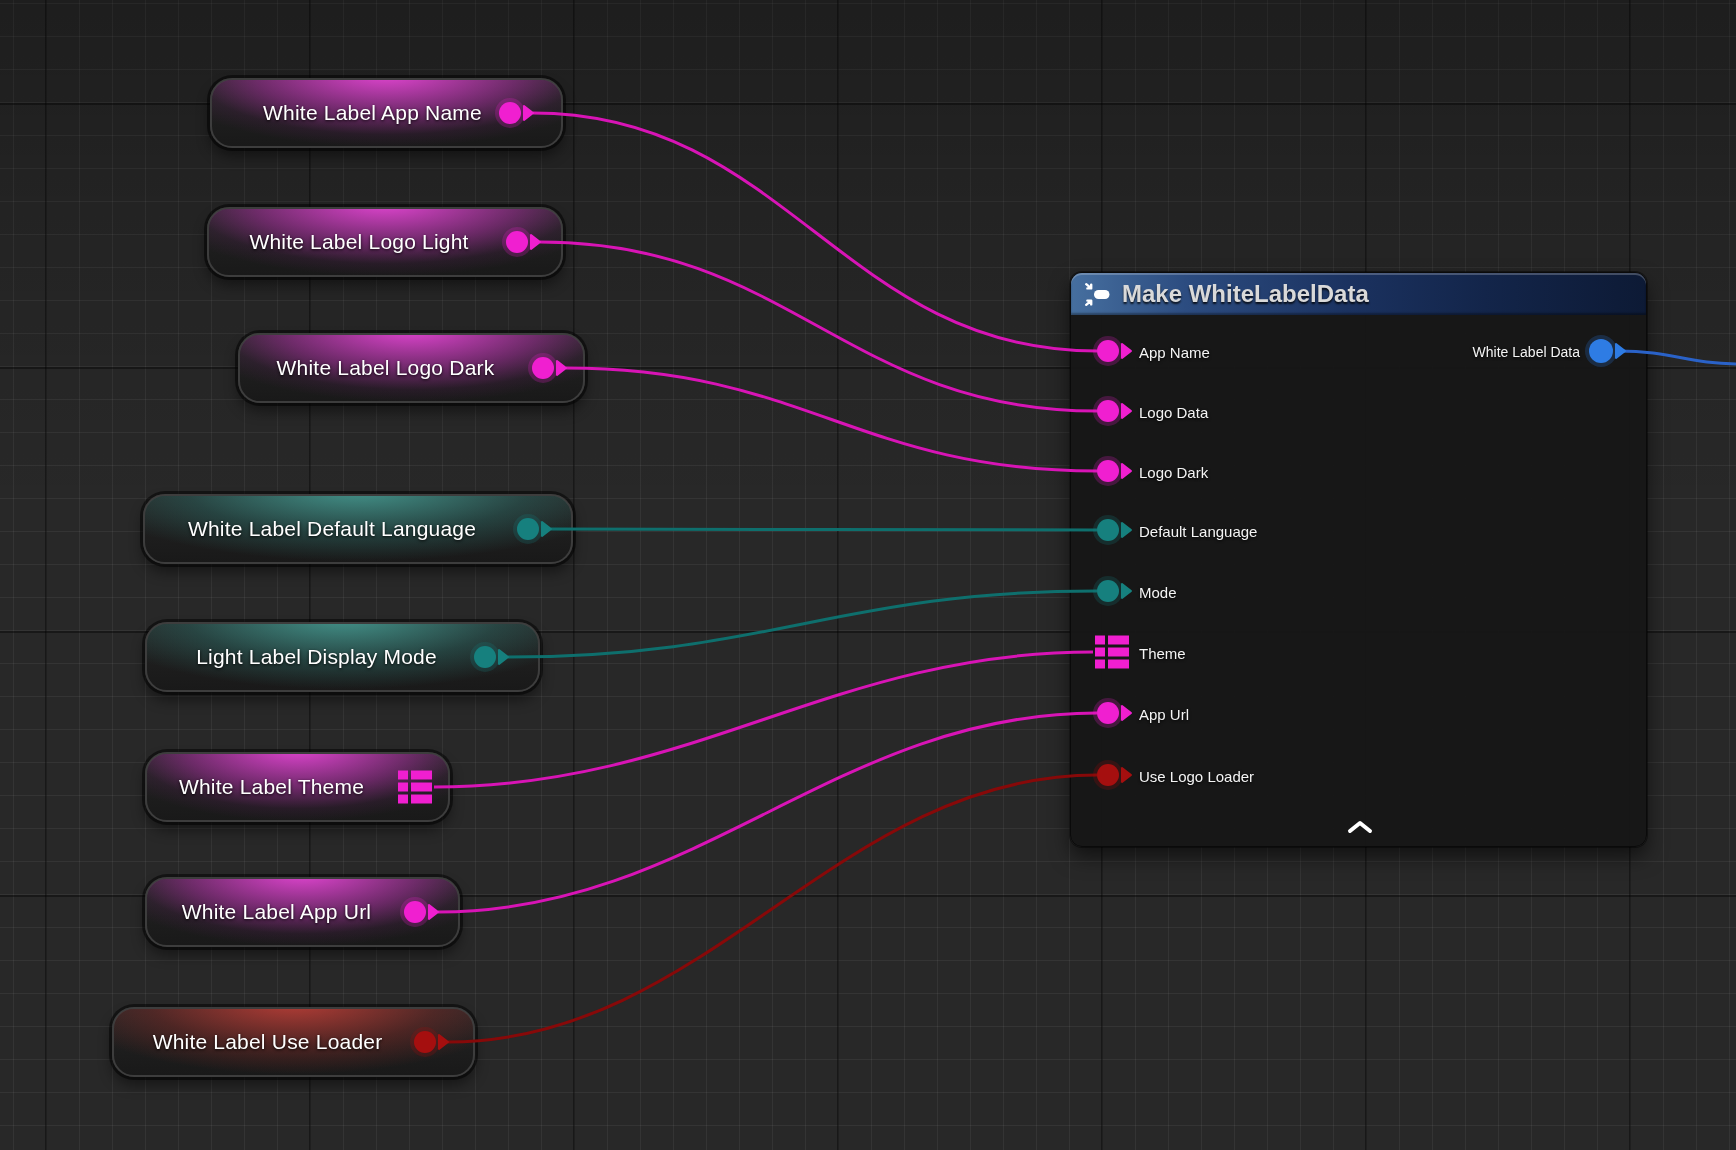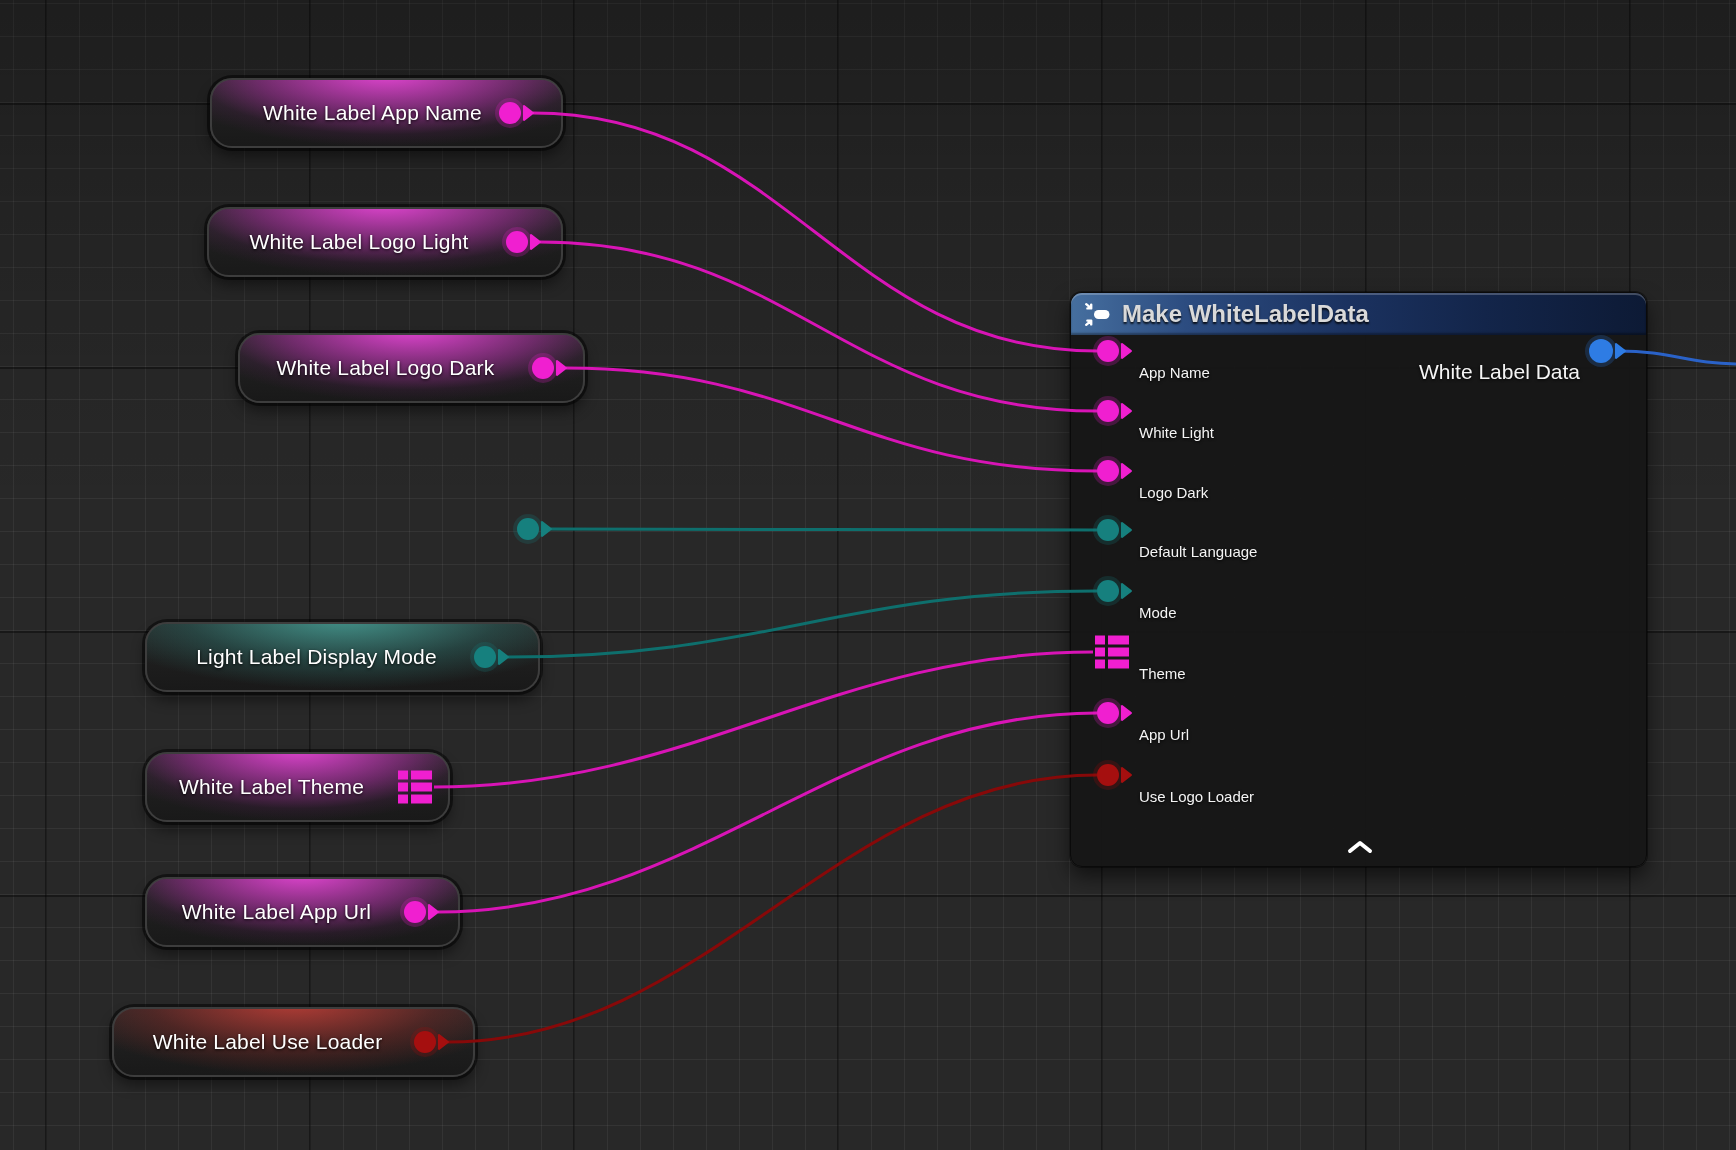--- a/index.html
+++ b/index.html
@@ -40,48 +40,50 @@
     transform:translateX(-26px);white-space:nowrap;
     text-shadow:0 1px 3px rgba(0,0,0,0.9);
   }
 
   
   .make-node{
     position:absolute;box-sizing:border-box;border-radius:12px;
     background:rgba(23,23,23,0.97);
     border:1px solid #0a0a0a;
     box-shadow:0 10px 20px rgba(0,0,0,0.55), 0 0 0 1px rgba(0,0,0,0.4);
-    margin-top:20px;
   }
   .make-header{
     position:absolute;left:0;right:0;top:0;height:42px;border-radius:11px 11px 0 0;
     background:linear-gradient(90deg,#466f9f 0%,#2c4c80 20%,#1b3260 48%,#13254a 72%,#0d1a35 100%);
     box-shadow:inset 0 2px 0 rgba(255,255,255,0.22), inset 0 -2px 2px rgba(0,0,0,0.35);
     display:flex;align-items:center;gap:11px;padding-left:13px;box-sizing:border-box;
   }
   .make-title{color:#d9d9d9;font-size:24px;font-weight:bold;text-shadow:0 2px 2px rgba(0,0,0,0.8);white-space:nowrap;}
   .pin-row{position:absolute;left:0;right:0;height:60px;display:flex;align-items:center;}
   .pin-row .row-label{margin-left:68px;color:#f4f4f4;font-size:15px;text-shadow:0 1px 3px rgba(0,0,0,0.9);white-space:nowrap;}
   .out-row{position:absolute;right:0;height:60px;display:flex;align-items:center;justify-content:flex-end;}
-  .out-row .row-label{margin-right:66px;color:#f4f4f4;font-size:21px;text-shadow:0 1px 3px rgba(0,0,0,0.9);white-space:nowrap;}
+  .out-row .row-label{margin-right:66px;color:#f4f4f4;font-size:14px;text-shadow:0 1px 3px rgba(0,0,0,0.9);white-space:nowrap;}
   .collapse-btn{position:absolute;display:flex;align-items:center;justify-content:center;width:44px;height:24px;cursor:pointer;}
 </style>
 </head>
 <body>
 
 <div id="canvas">
   <div id="node-layer">
       <div class="var-node magenta" style="left: 210px; top: 78px; width: 353px; height: 70px; padding-left: 24px;">
         <span class="var-label">White Label App Name</span>
       </div>
       <div class="var-node magenta" style="left: 207px; top: 207px; width: 356px; height: 70px;">
         <span class="var-label">White Label Logo Light</span>
       </div>
       <div class="var-node magenta" style="left: 238px; top: 333px; width: 347px; height: 70px;">
         <span class="var-label">White Label Logo Dark</span>
+      </div>
+      <div class="var-node teal" style="left: 143px; top: 494px; width: 430px; height: 70px;">
+        <span class="var-label">White Label Default Language</span>
       </div>
       <div class="var-node teal" style="left: 145px; top: 622px; width: 395px; height: 70px;">
         <span class="var-label">Light Label Display Mode</span>
       </div>
       <div class="var-node magenta" style="left: 145px; top: 752px; width: 305px; height: 70px; align-items: center;">
         <span class="var-label">White Label Theme</span>
       </div>
       <div class="var-node magenta" style="left: 145px; top: 877px; width: 315px; height: 70px;">
         <span class="var-label">White Label App Url</span>
       </div>
@@ -96,21 +98,21 @@
        <path d="M2.2 22.8 L7 18.8 M7.2 18.6 L7.2 22.4 M7.2 18.6 L3.4 18.6"></path>
      </g>
      <rect x="10" y="8" width="15.5" height="9" rx="4.5" fill="#fff"></rect>
    </svg>
    <span class="make-title">Make WhiteLabelData</span>
         </div>
         <div class="pin-row" style="top: 49px;">
           <span class="row-label">App Name</span>
         </div>
         <div class="pin-row" style="top: 109px;">
-          <span class="row-label">White Light</span>
+          <span class="row-label">Logo Data</span>
         </div>
         <div class="pin-row" style="top: 169px; text-align: right;">
           <span class="row-label">Logo Dark</span>
         </div>
         <div class="pin-row" style="top: 228px;">
           <span class="row-label">Default Language</span>
         </div>
         <div class="pin-row" style="top: 289px;">
           <span class="row-label">Mode</span>
         </div>

